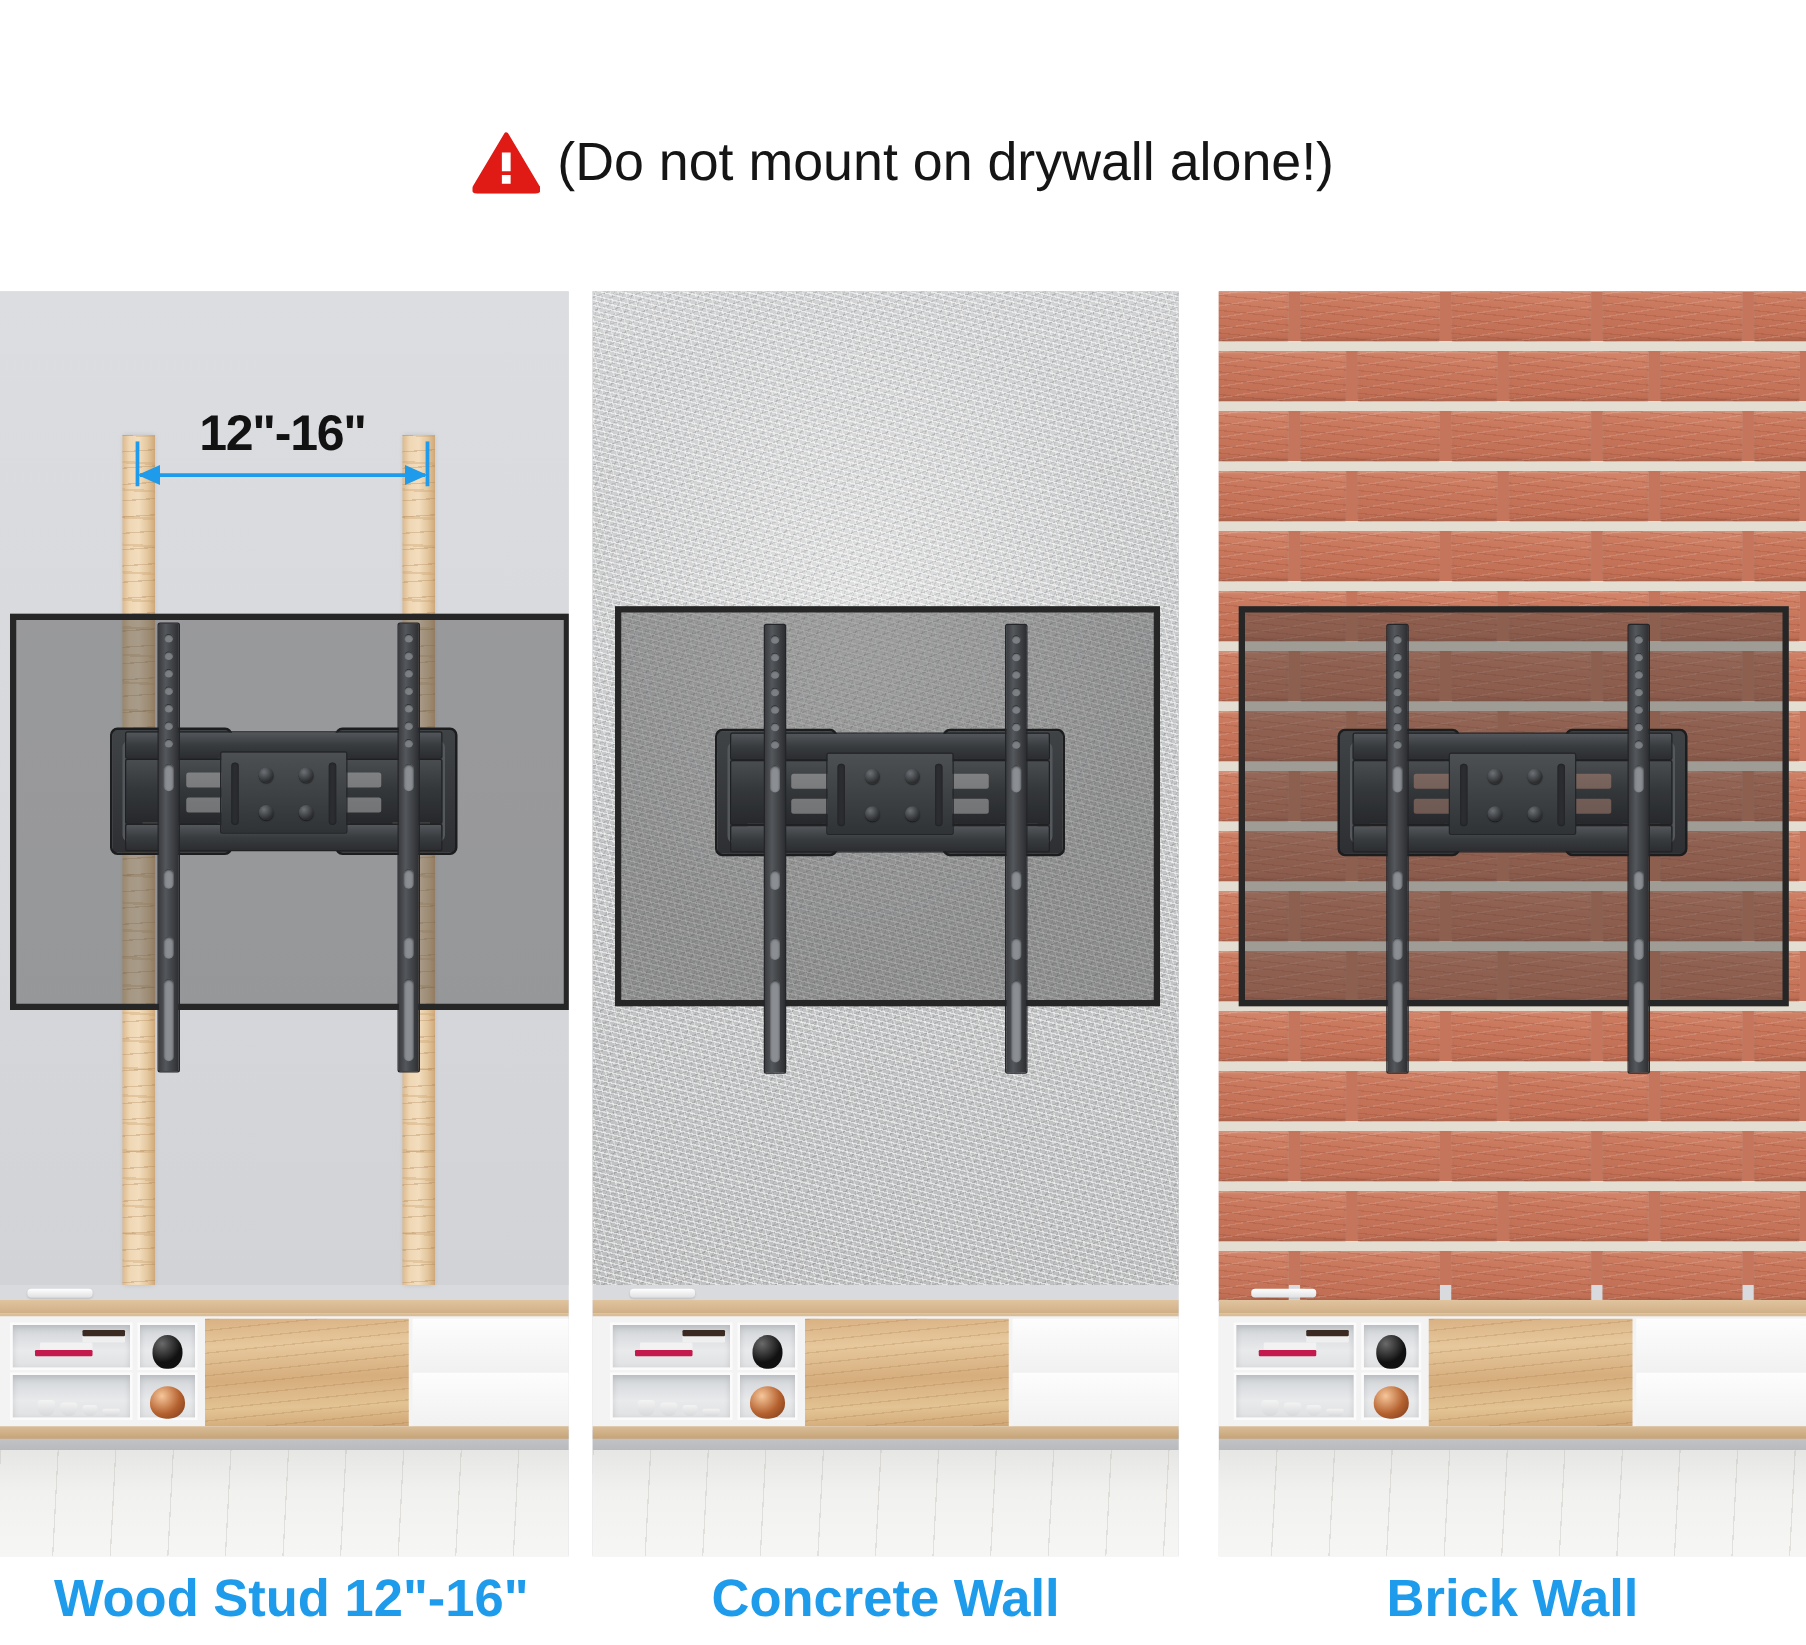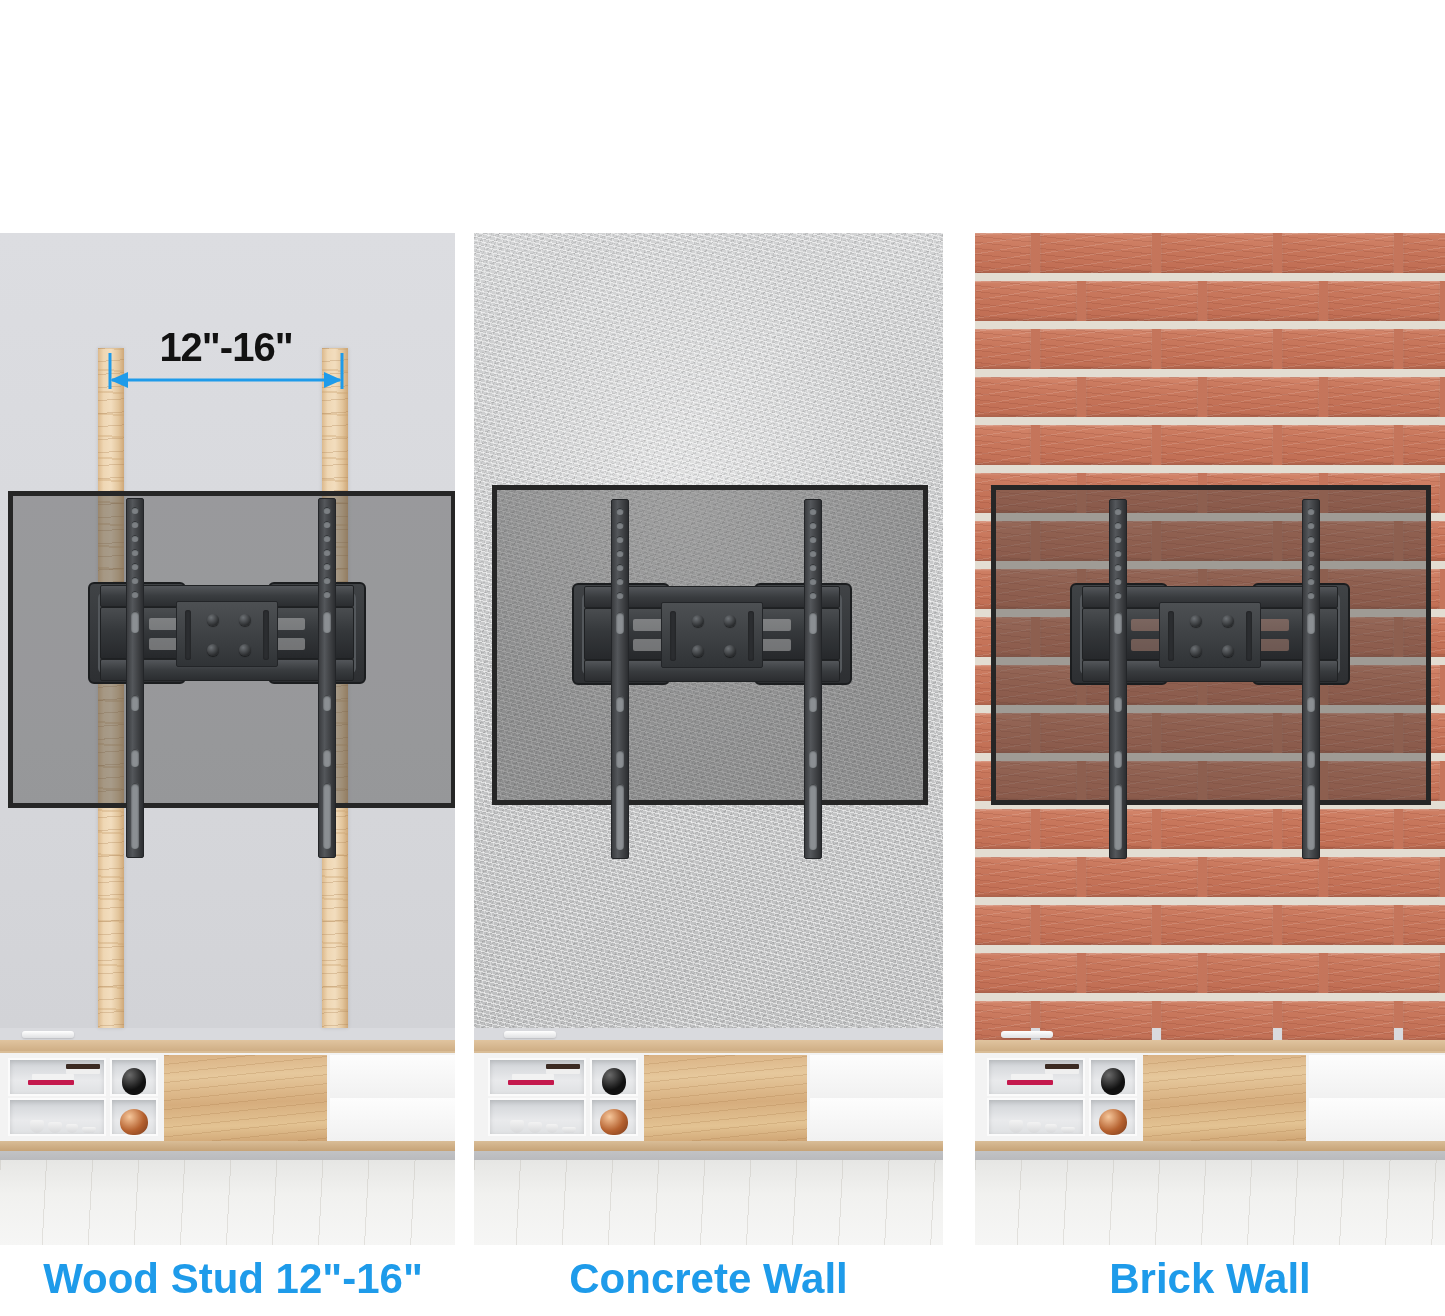--- a/index.html
+++ b/index.html
@@ -146,20 +146,28 @@
   .caption{position:absolute;top:0;font-size:42px;font-weight:bold;
     color:#1e9bea;line-height:62px;text-align:center;white-space:nowrap;}
   #cap-0{left:0;width:466px;}
   #cap-1{left:474px;width:469px;}
   #cap-2{left:975px;width:470px;}
 </style>
 </head>
 <body>
 
 <div id="header">
+  <div id="subtitle-row">
+    <svg id="warn-icon" viewBox="0 0 54 50">
+      <path d="M27 3 L52 45 Q54 48 50 48 L4 48 Q0 48 2 45 Z" fill="#e01b15" stroke="#e01b15" stroke-width="4" stroke-linejoin="round"></path>
+      <rect x="23.5" y="17" width="7" height="15" fill="#ffffff"></rect>
+      <rect x="23.5" y="35" width="7" height="7" fill="#ffffff"></rect>
+    </svg>
+    <div id="subtitle-text">(Do not mount on drywall alone!)</div>
+  </div>
 </div>
 
 <div id="panels">
 
   <div class="panel" id="panel-0">
     <div class="wall wall-plain"></div>
 
     <div class="stud" id="stud-left"></div>
     <div class="stud" id="stud-right"></div>
 

